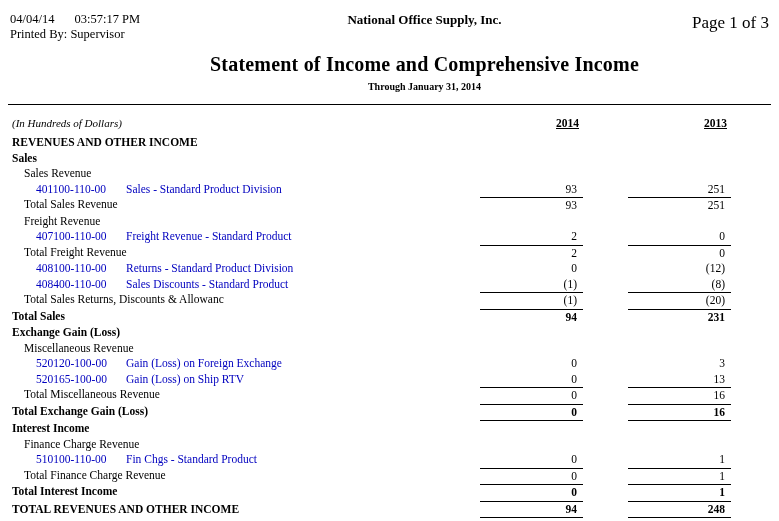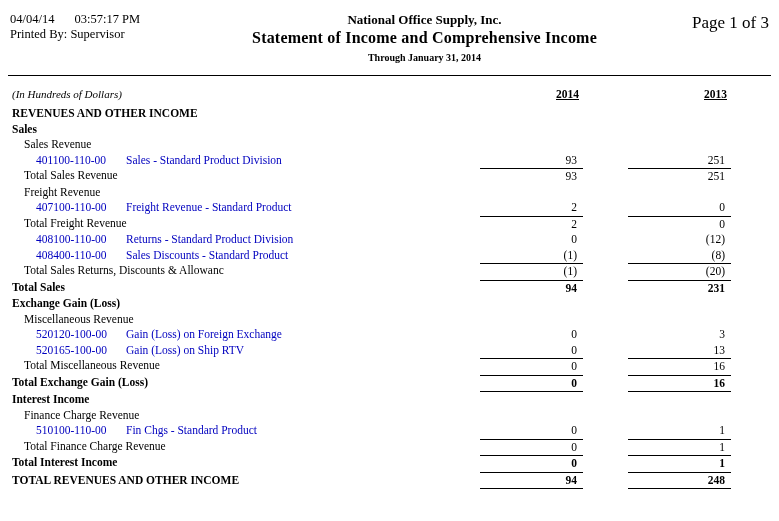--- a/index.html
+++ b/index.html
@@ -13,21 +13,21 @@
   .page { width: 779px; height: 433px; padding-top: 12px; }
 
   
   .hdr { display: flex; padding: 0 10px; align-items: flex-start; }
   .hdr-left  { width: 190px; font-size: 12.5px; }
   .hdr-center{ flex: 1; text-align: center; }
   .hdr-right { width: 120px; text-align: right; font-size: 17px; padding-top: 1px; }
   .datetime span + span { margin-left: 20px; }
   .printedby { }
   .company  { font-weight: bold; font-size: 13px; }
-  .title    { font-weight: bold; font-size: 16px; margin-top: 1px; letter-spacing: 0.2px; }
+  .title    { font-weight: bold; font-size: 20px; margin-top: 25px; letter-spacing: 0.2px; }
   .subtitle { font-weight: bold; font-size: 10px; margin-top: 5px; }
   .rule { border-top: 1px solid #000; margin: 12px 8px 0 8px; }
 
   
   .colhead { display: flex; align-items: center; padding: 12px 48px 2px 12px; }
   .unit-note { flex: 1; font-style: italic; font-size: 11px; }
   .colhead .col {
     width: 103px; text-align: right; font-weight: bold; font-size: 11.5px;
     text-decoration: underline; padding-right: 4px;
   }

